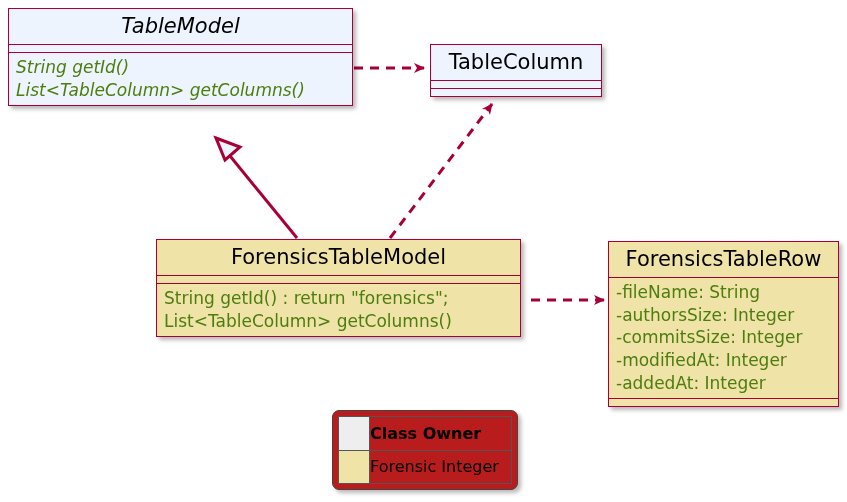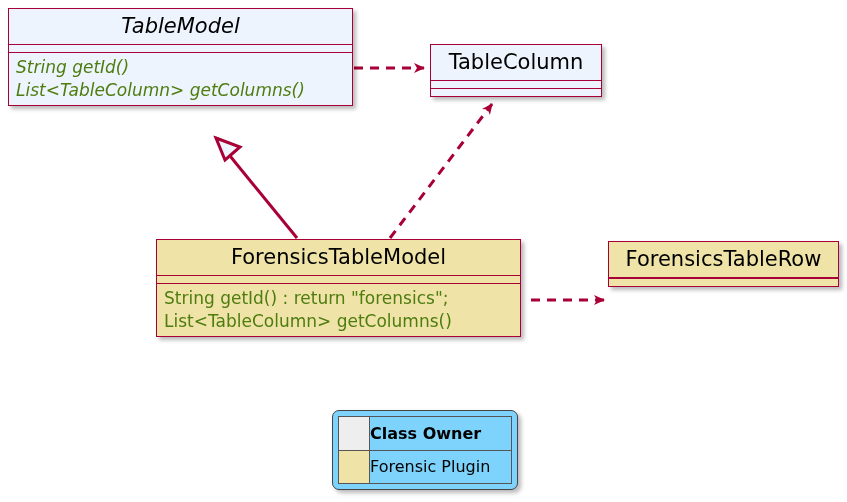--- a/index.html
+++ b/index.html
@@ -80,21 +80,21 @@
   .uml-row { display: block; }
 
   
   #legend {
     position: absolute;
     left: 332px;
     top: 410px;
     width: 186px;
     height: 80px;
     box-sizing: border-box;
-    background: #7dd3fc;
+    background: #b91c1c;
     border: 1px solid #444444;
     border-radius: 7px;
     box-shadow: 3px 3px 4px rgba(0,0,0,0.28);
     padding: 5px;
     z-index: 3;
   }
   #legend-table {
     border-collapse: collapse;
     width: 100%;
     height: 100%;
@@ -186,36 +186,43 @@
     <div class="uml-sep"></div>
     <div class="uml-compartment">
       <span class="uml-row">String getId() : return "forensics";</span>
       <span class="uml-row">List&lt;TableColumn&gt; getColumns()</span>
     </div>
   </div>
 
   <div class="uml-class yellow" id="cls-forensicstablerow" style="left:608px; top:222px; width:231px;margin-top:19px;">
     <div class="uml-title">ForensicsTableRow</div>
     <div class="uml-sep"></div>
+    <div class="uml-compartment">
+      <span class="uml-row">-fileName: String</span>
+      <span class="uml-row">-authorsSize: Integer</span>
+      <span class="uml-row">-commitsSize: Integer</span>
+      <span class="uml-row">-modifiedAt: Integer</span>
+      <span class="uml-row">-addedAt: Integer</span>
+    </div>
     <div class="uml-sep"></div>
     <div class="uml-compartment empty"></div>
   </div>
 
   <div id="legend">
     <table id="legend-table">
       <tbody>
         <tr class="legend-head">
           <td class="legend-swatch-cell">
             <div class="legend-swatch"></div>
           </td>
           <td class="legend-label">Class Owner</td>
         </tr>
         <tr>
           <td class="legend-swatch-cell">
             <div class="legend-swatch" style="background: rgb(239, 227, 167);"></div>
           </td>
-          <td class="legend-label">Forensic Plugin</td>
+          <td class="legend-label">Forensic Integer</td>
         </tr>
       </tbody>
     </table>
   </div>
 
 </div>
 
 </body></html>

